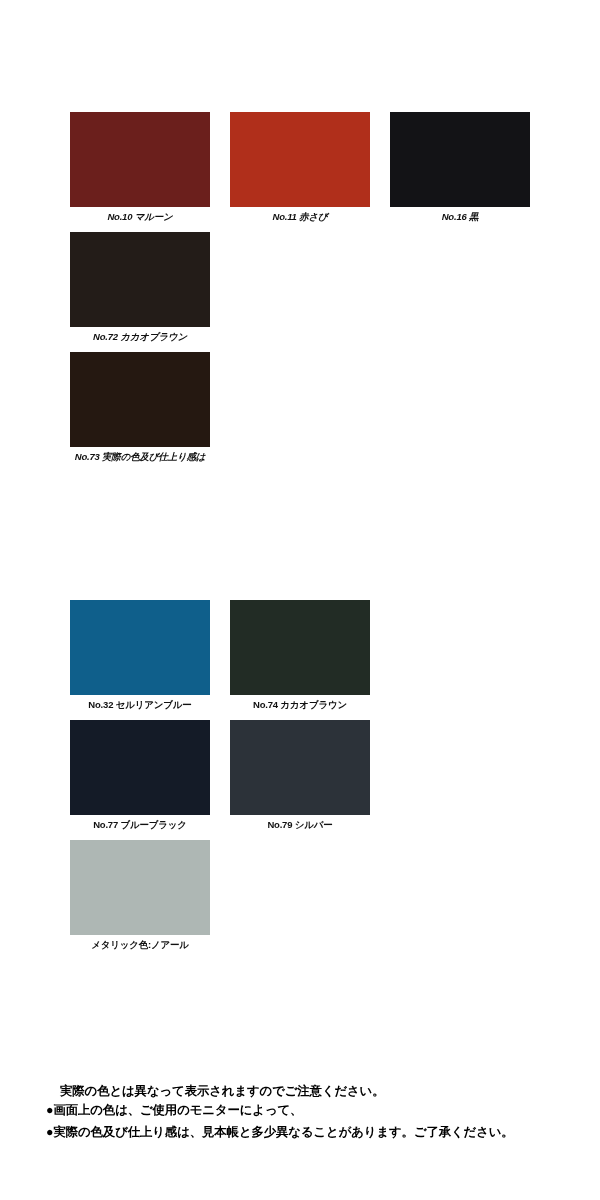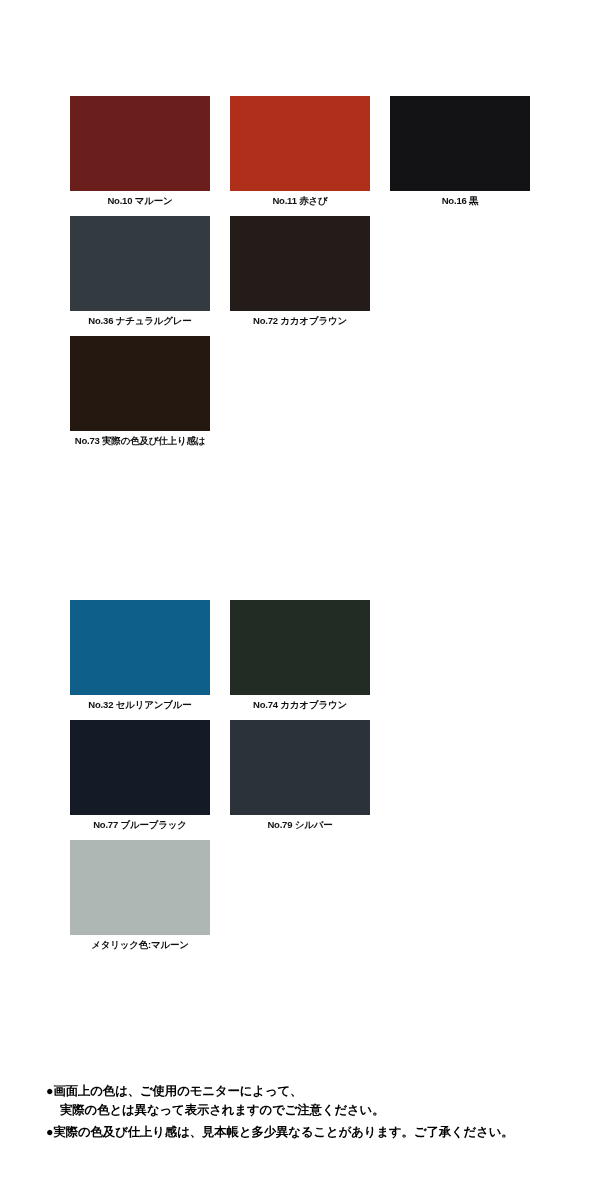--- a/index.html
+++ b/index.html
@@ -23,21 +23,21 @@
     position: relative;
     box-sizing: border-box;
   }
 
   
   .swatch-group {
     position: absolute;
     left: 70px;
     width: 460px;
   }
-  #group-warm  { top: 96px; }
+  #group-warm  { top: 112px; font-style: italic; }
   #group-cool  { top: 600px; }
 
   .swatch-row {
     display: flex;
     flex-direction: row;
     justify-content: flex-start;
     align-items: flex-start;
   }
 
   .swatch-cell {
@@ -105,24 +105,20 @@
           <div class="swatch-chip" style="background-color: rgb(176, 47, 27);"></div>
           <div class="swatch-label">No.11 赤さび</div>
         </div>
         <div class="swatch-cell">
           <div class="swatch-chip" style="background-color: rgb(19, 19, 22);"></div>
           <div class="swatch-label">No.16 黒</div>
         </div>
       </div>
       <div class="swatch-row">
         <div class="swatch-cell">
-          <div class="swatch-chip" style="background-color: rgb(51, 58, 64);"></div>
-          <div class="swatch-label">No.36 ナチュラルグレー</div>
-        </div>
-        <div class="swatch-cell">
           <div class="swatch-chip" style="background-color: rgb(35, 28, 24);"></div>
           <div class="swatch-label">No.72 カカオブラウン</div>
         </div>
       </div>
       <div class="swatch-row">
         <div class="swatch-cell">
           <div class="swatch-chip" style="background-color: rgb(37, 24, 17);"></div>
           <div class="swatch-label">No.73 実際の色及び仕上り感は</div>
         </div>
       </div>
@@ -145,25 +141,25 @@
           <div class="swatch-label">No.77 ブルーブラック</div>
         </div>
         <div class="swatch-cell">
           <div class="swatch-chip" style="background-color: rgb(44, 50, 57);"></div>
           <div class="swatch-label">No.79 シルバー</div>
         </div>
       </div>
       <div class="swatch-row">
         <div class="swatch-cell">
           <div class="swatch-chip" style="background-color: rgb(174, 183, 180);"></div>
-          <div class="swatch-label">メタリック色:マルーン</div>
+          <div class="swatch-label">メタリック色:ノアール</div>
         </div>
       </div>
     </div>
 
   <div id="footer-notes">
+    <div class="note-line note-indent">実際の色とは異なって表示されますのでご注意ください。</div>
     <div class="note-line">●画面上の色は、ご使用のモニターによって、</div>
-    <div class="note-line note-indent">実際の色とは異なって表示されますのでご注意ください。</div>
     <div class="note-spacer"></div>
     <div class="note-line">●実際の色及び仕上り感は、見本帳と多少異なることがあります。ご了承ください。</div>
   </div>
 
 </div>
 
 </body></html>

